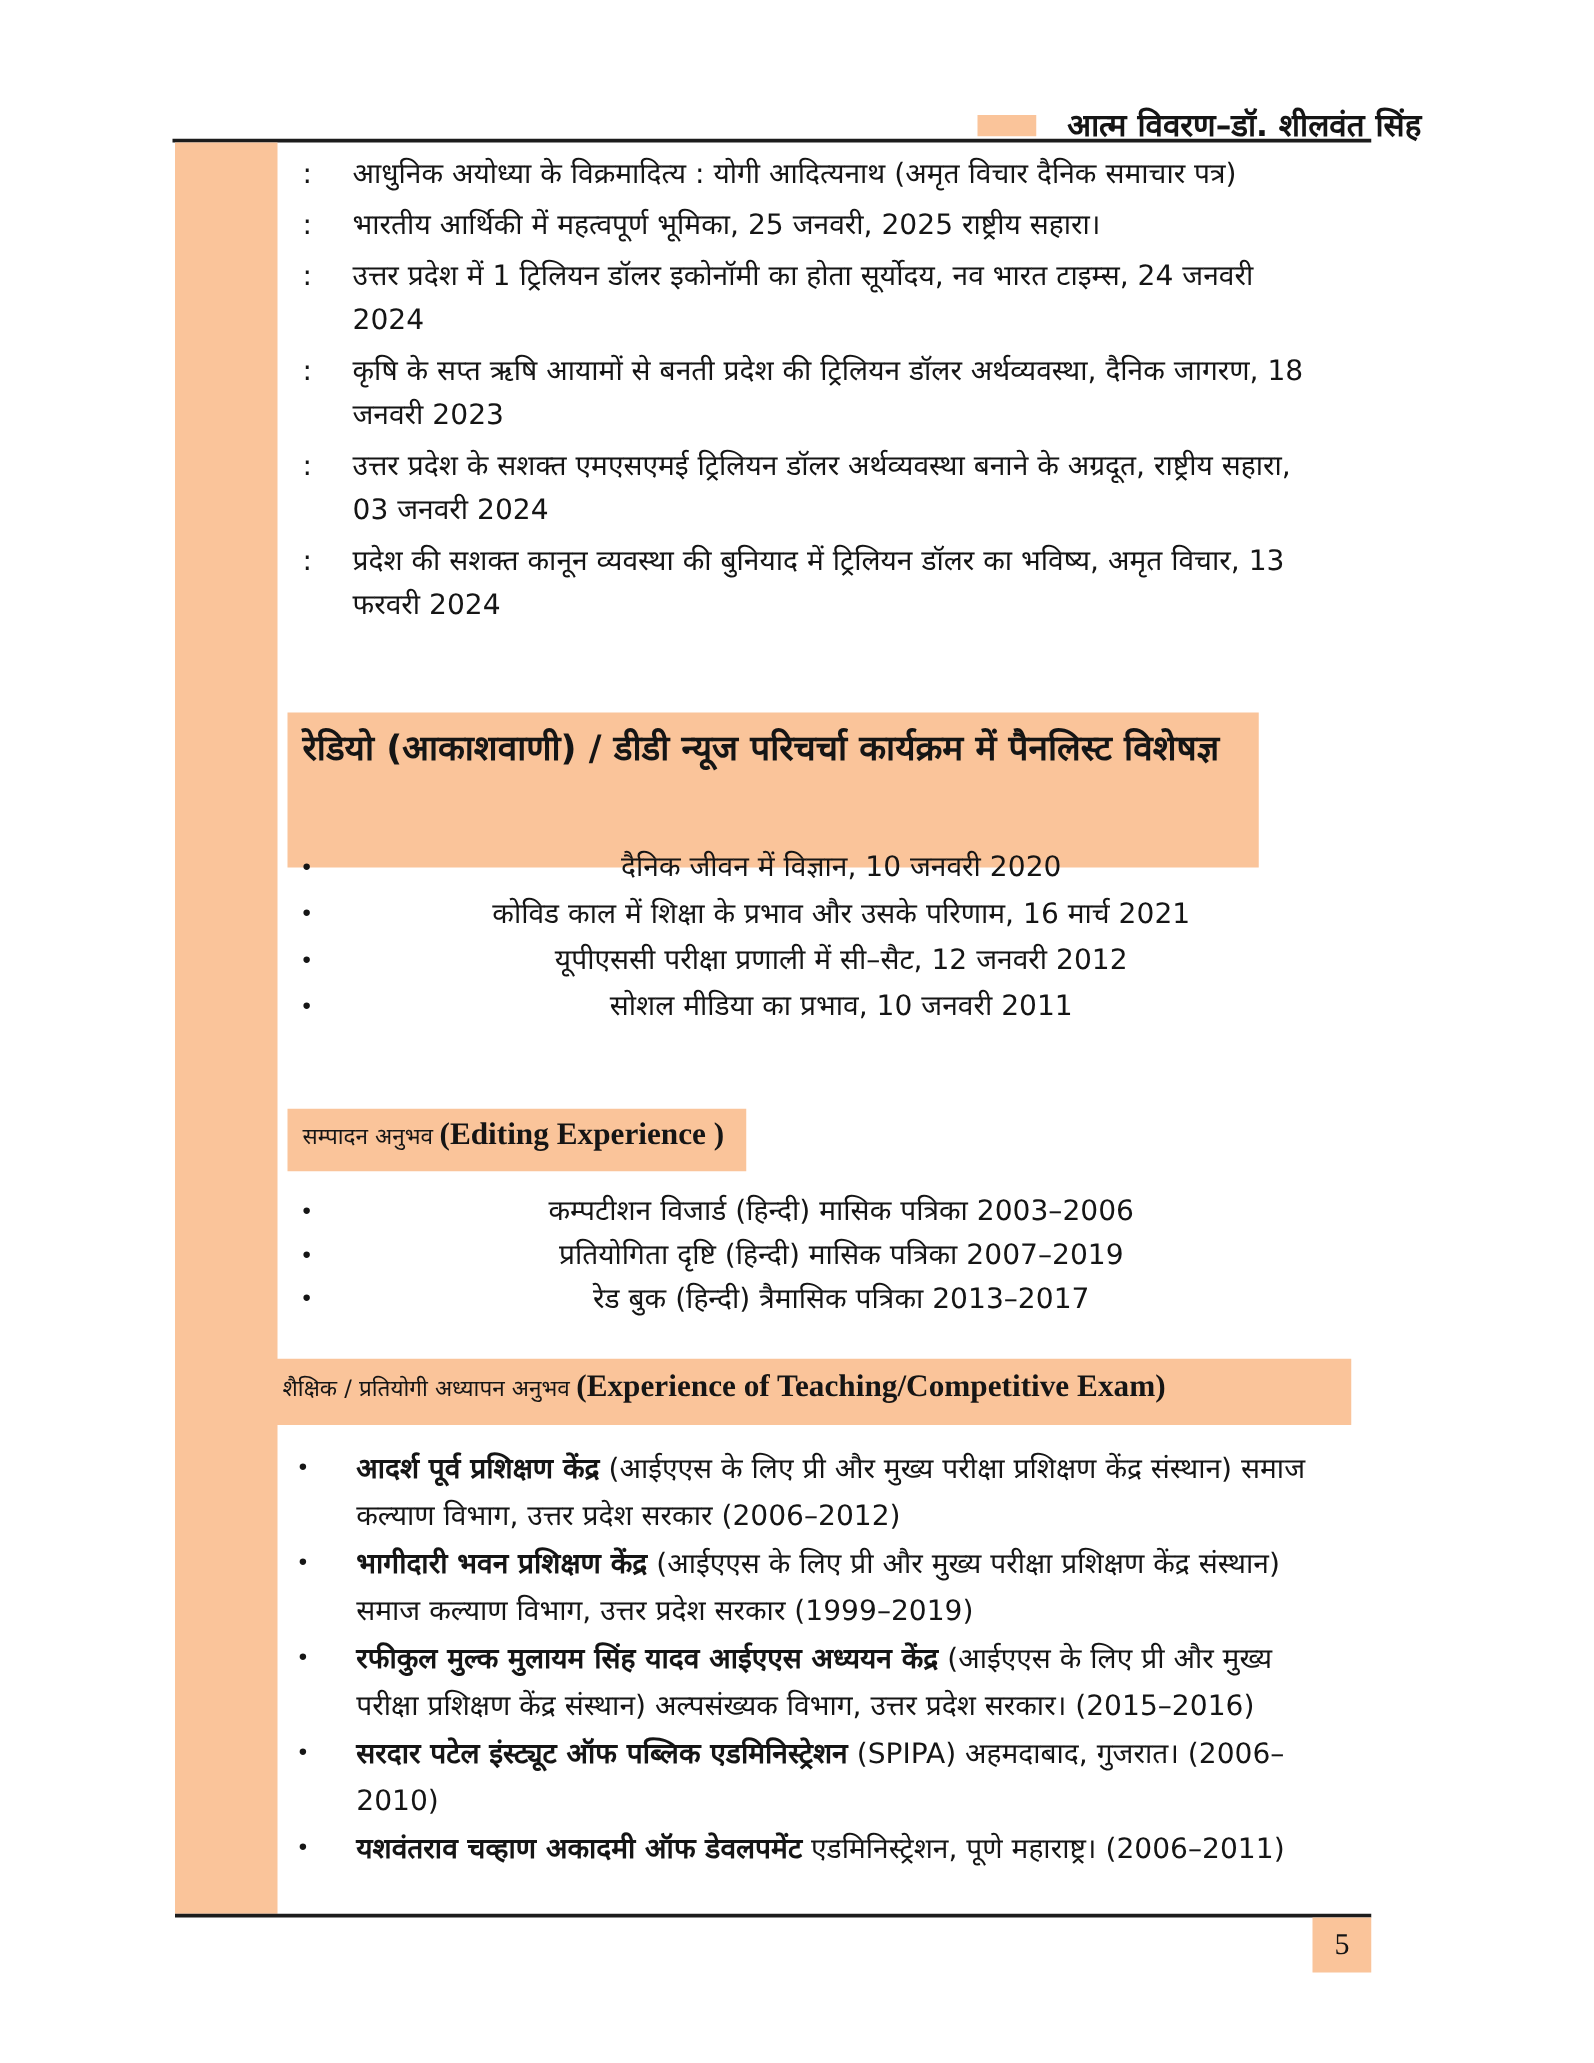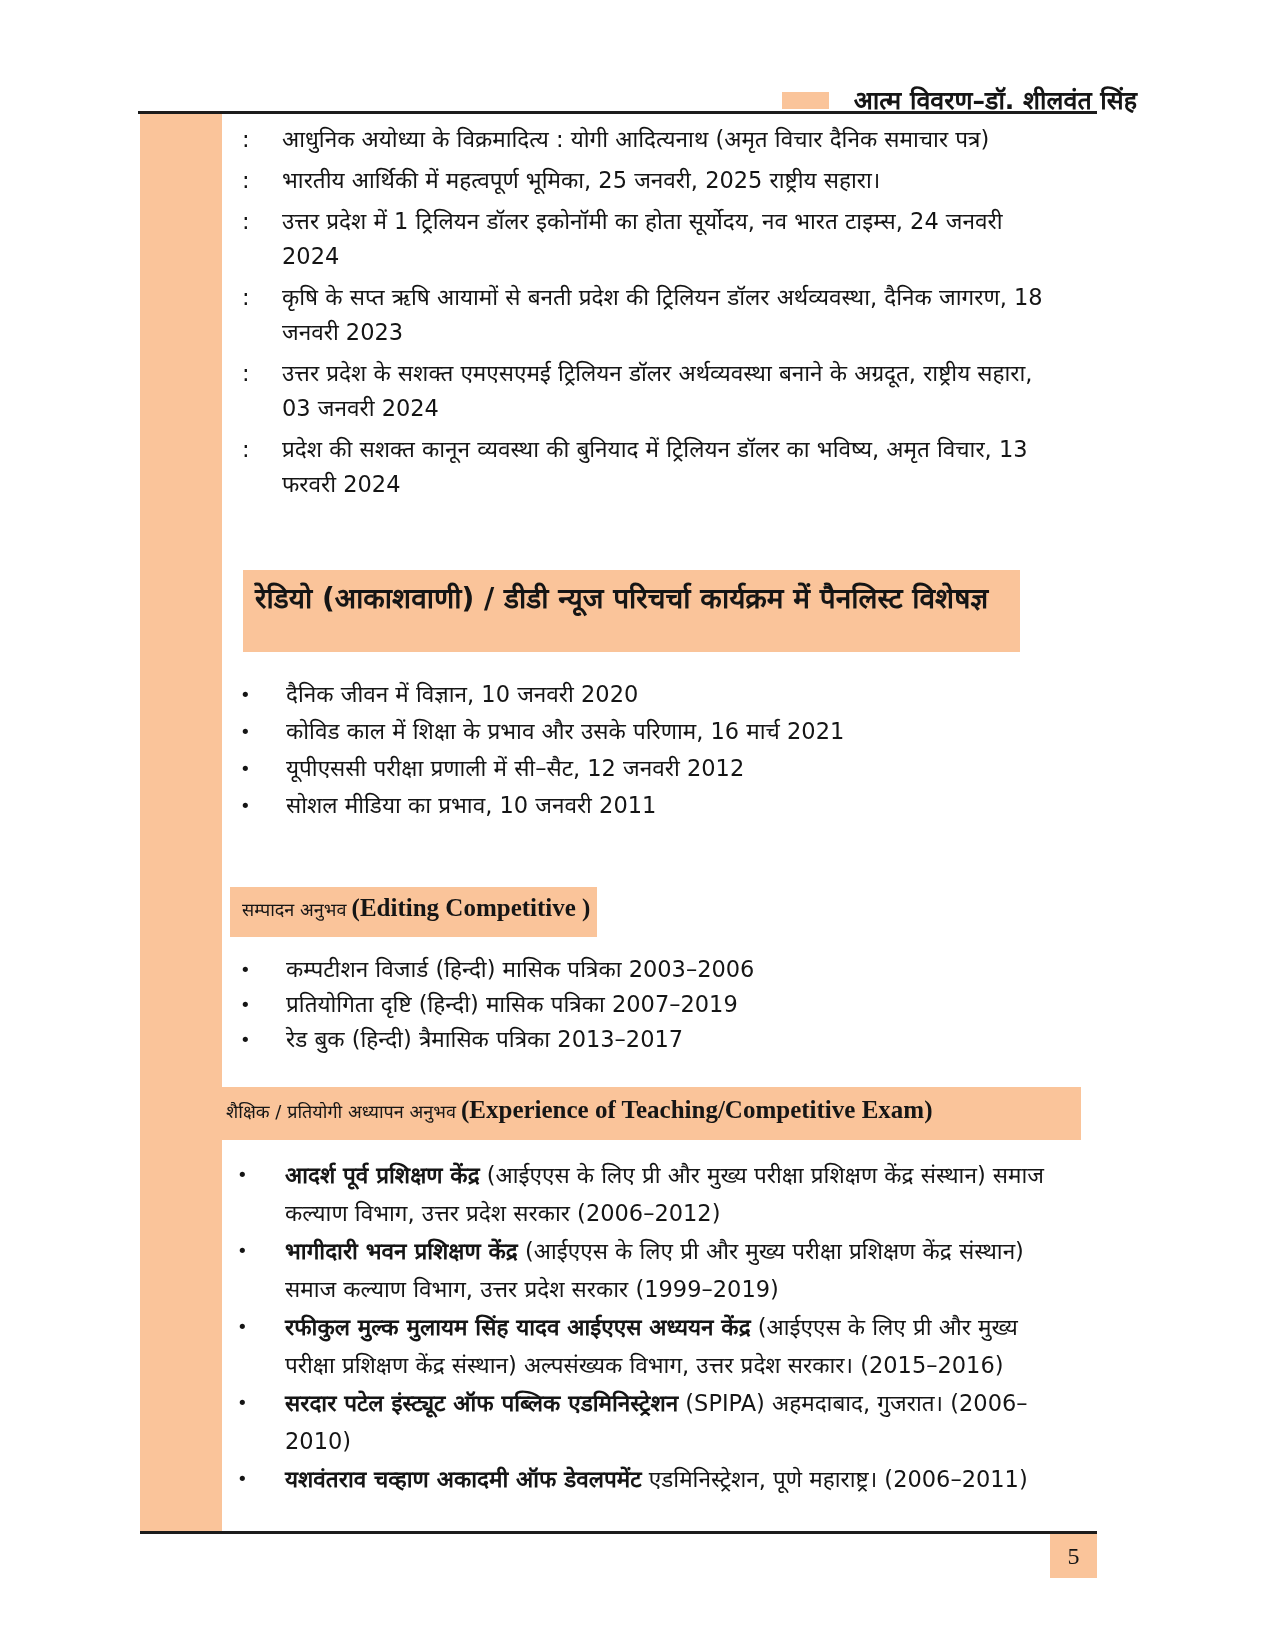--- a/index.html
+++ b/index.html
@@ -18,38 +18,38 @@
   .side-strip{position:absolute;left:140px;top:114px;width:82px;height:1417px;background:#FAC49A;}
   
   .news{position:absolute;left:242px;top:122px;width:818px;display:flex;}
   .news-label{width:218px;font-weight:bold;font-size:23px;line-height:35px;flex:none;}
   .news-items{flex:1;}
   .news-item{display:flex;margin-bottom:6px;font-size:22.5px;line-height:35px;}
   .news-colon{width:40px;flex:none;}
   .news-text{flex:1;}
   
   .banner{background:#FAC49A;position:absolute;box-sizing:border-box;}
-  .banner1{left:230px;top:570px;width:777px;height:82px;padding:8px 0 0 12px;margin-left:13px;}
+  .banner1{left:230px;top:570px;width:777px;height:124px;padding:8px 0 0 12px;}
   .banner1 .hi{font-size:28px;font-weight:bold;line-height:42px;}
   .banner1 .en{font-family:"Liberation Serif","DejaVu Serif",serif;font-size:26px;
        font-weight:bold;line-height:40px;}
   .banner2{left:230px;top:887px;width:367px;height:50px;padding:7px 0 0 12px;white-space:nowrap;}
   .banner3{left:214px;top:1087px;width:867px;height:53px;padding:9px 0 0 12px;white-space:nowrap;}
   .banner2 .hi,.banner3 .hi{font-size:18px;font-weight:normal;}
   .banner2 .en,.banner3 .en{font-family:"Liberation Serif","DejaVu Serif",serif;
        font-size:25px;font-weight:bold;}
   
   .blist{position:absolute;}
   .blist-radio{left:240px;top:676px;width:820px;}
   .blist-edit{left:240px;top:952px;width:820px;}
   .bitem{display:flex;font-size:22.5px;}
   .blist-radio .bitem{line-height:37px;}
   .blist-edit .bitem{line-height:35px;}
   .bmark{width:46px;flex:none;font-size:18px;}
-  .btext{flex:1;}
+  .btext{flex:1;text-align:center;}
   
   .gov{position:absolute;left:237px;top:1156px;width:828px;}
   .gov-sub{font-weight:bold;font-size:23px;line-height:38px;margin-bottom:0;}
   .gov-item{display:flex;font-size:22.5px;line-height:38px;}
   .gov-mark{width:48px;flex:none;font-size:18px;}
   .gov-text{flex:1;}
   .gov-lead{font-weight:bold;}
   
   .page-box{position:absolute;left:1050px;top:1534px;width:47px;height:44px;
        background:#FAC49A;display:flex;align-items:center;justify-content:center;
@@ -112,21 +112,21 @@
     <span class="btext">यूपीएससी परीक्षा प्रणाली में सी–सैट, 12 जनवरी 2012</span>
   </div>
   <div class="bitem">
     <span class="bmark">•</span>
     <span class="btext">सोशल मीडिया का प्रभाव, 10 जनवरी 2011</span>
   </div>
 </div>
 
 <div class="banner banner2">
   <span class="hi">सम्पादन अनुभव</span>
-  <span class="en">(Editing Competitive )</span>
+  <span class="en">(Editing Experience )</span>
 </div>
 
 <div class="blist blist-edit">
   <div class="bitem">
     <span class="bmark">•</span>
     <span class="btext">कम्पटीशन विजार्ड (हिन्दी) मासिक पत्रिका 2003–2006</span>
   </div>
   <div class="bitem">
     <span class="bmark">•</span>
     <span class="btext">प्रतियोगिता दृष्टि (हिन्दी) मासिक पत्रिका 2007–2019</span>

